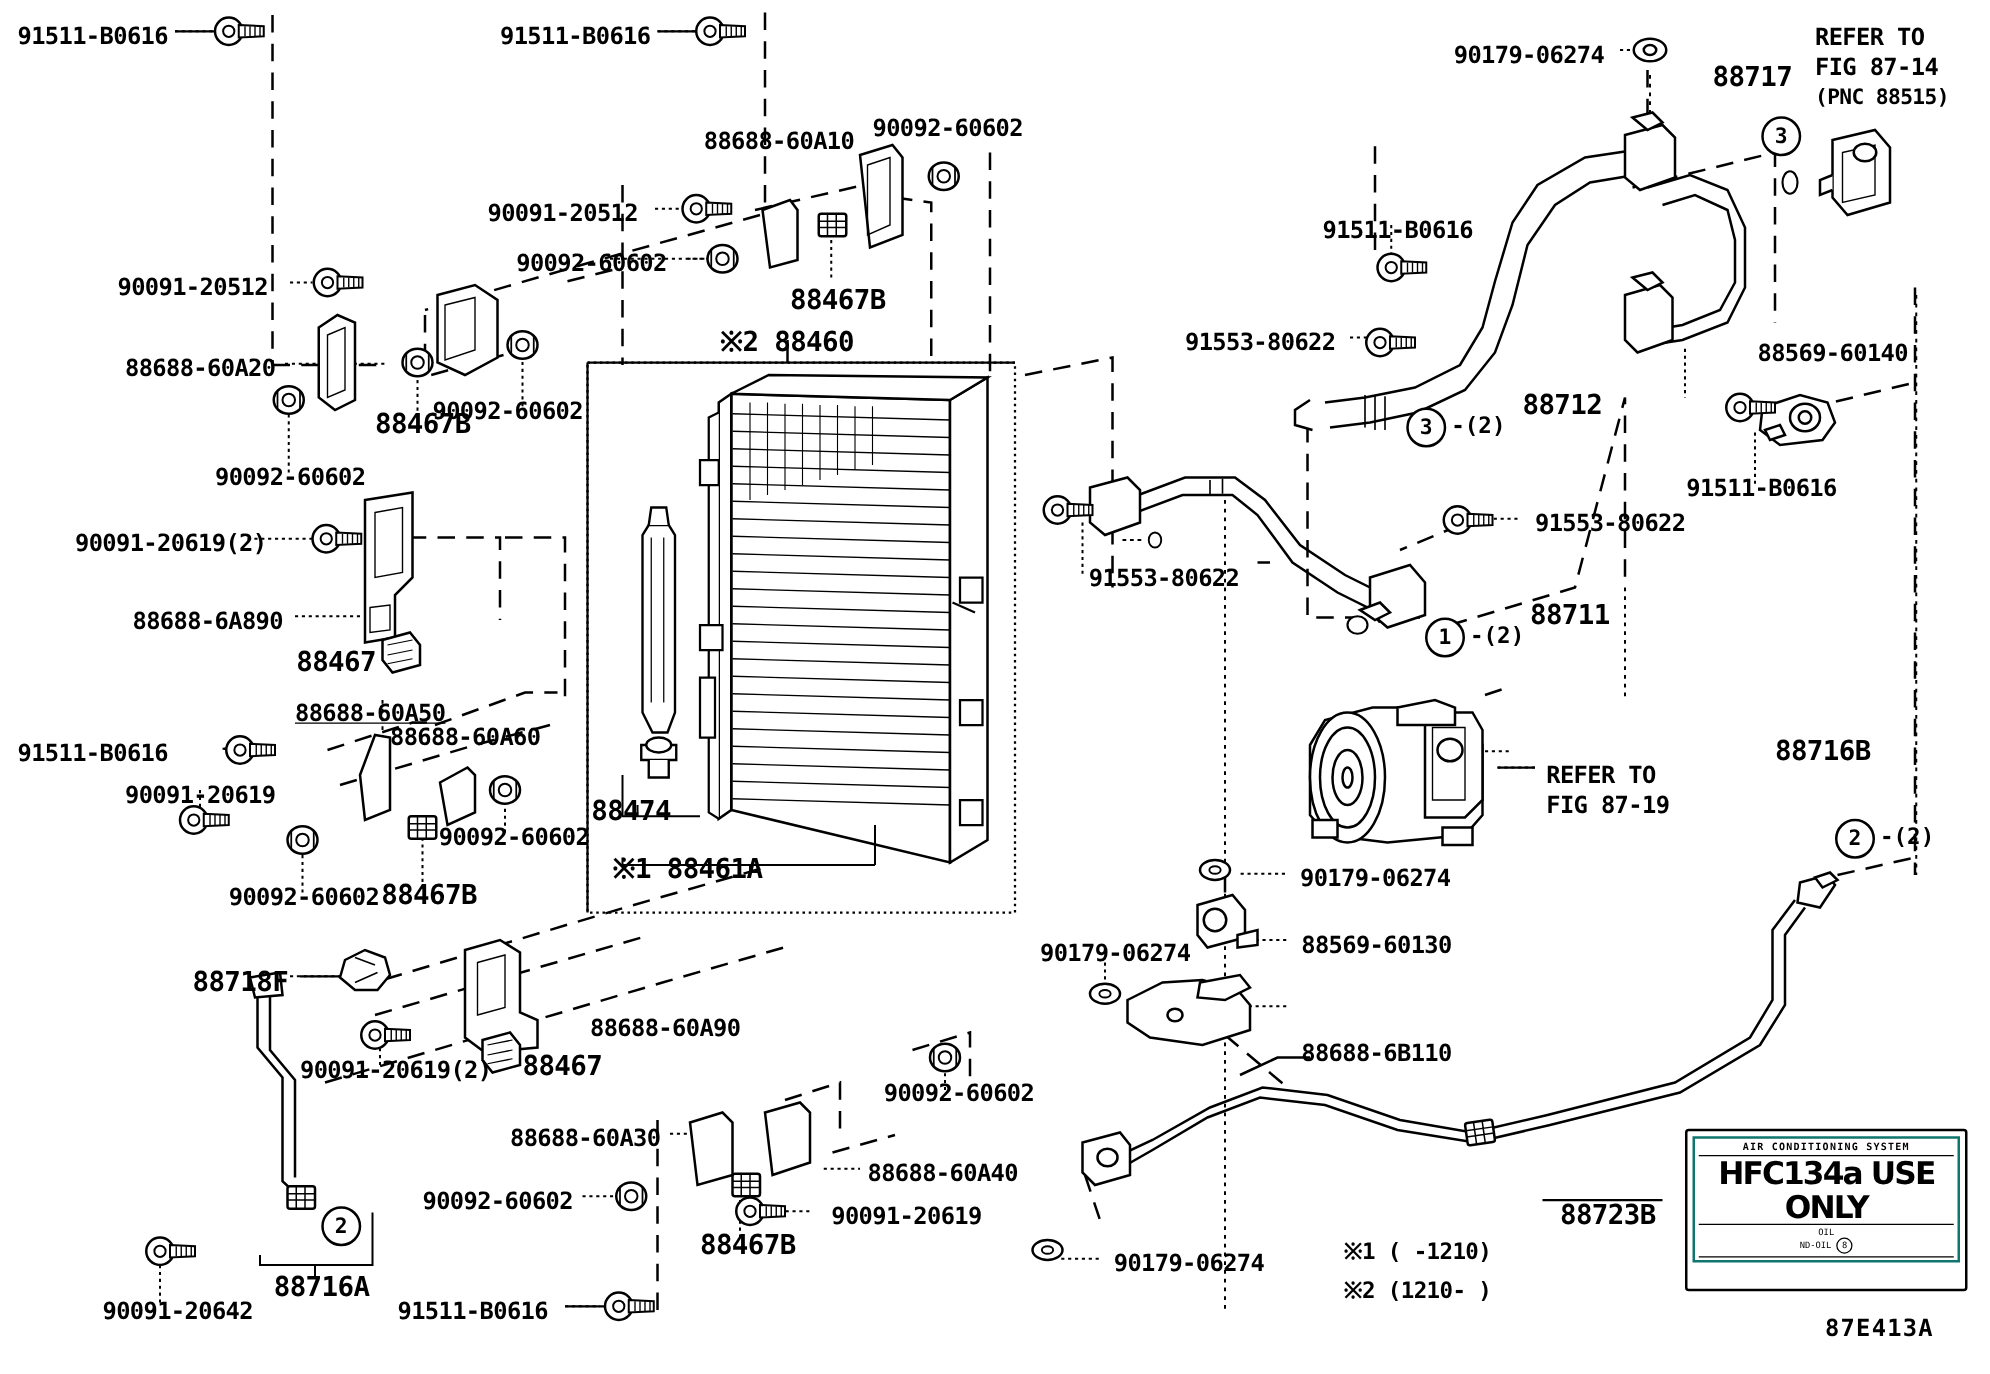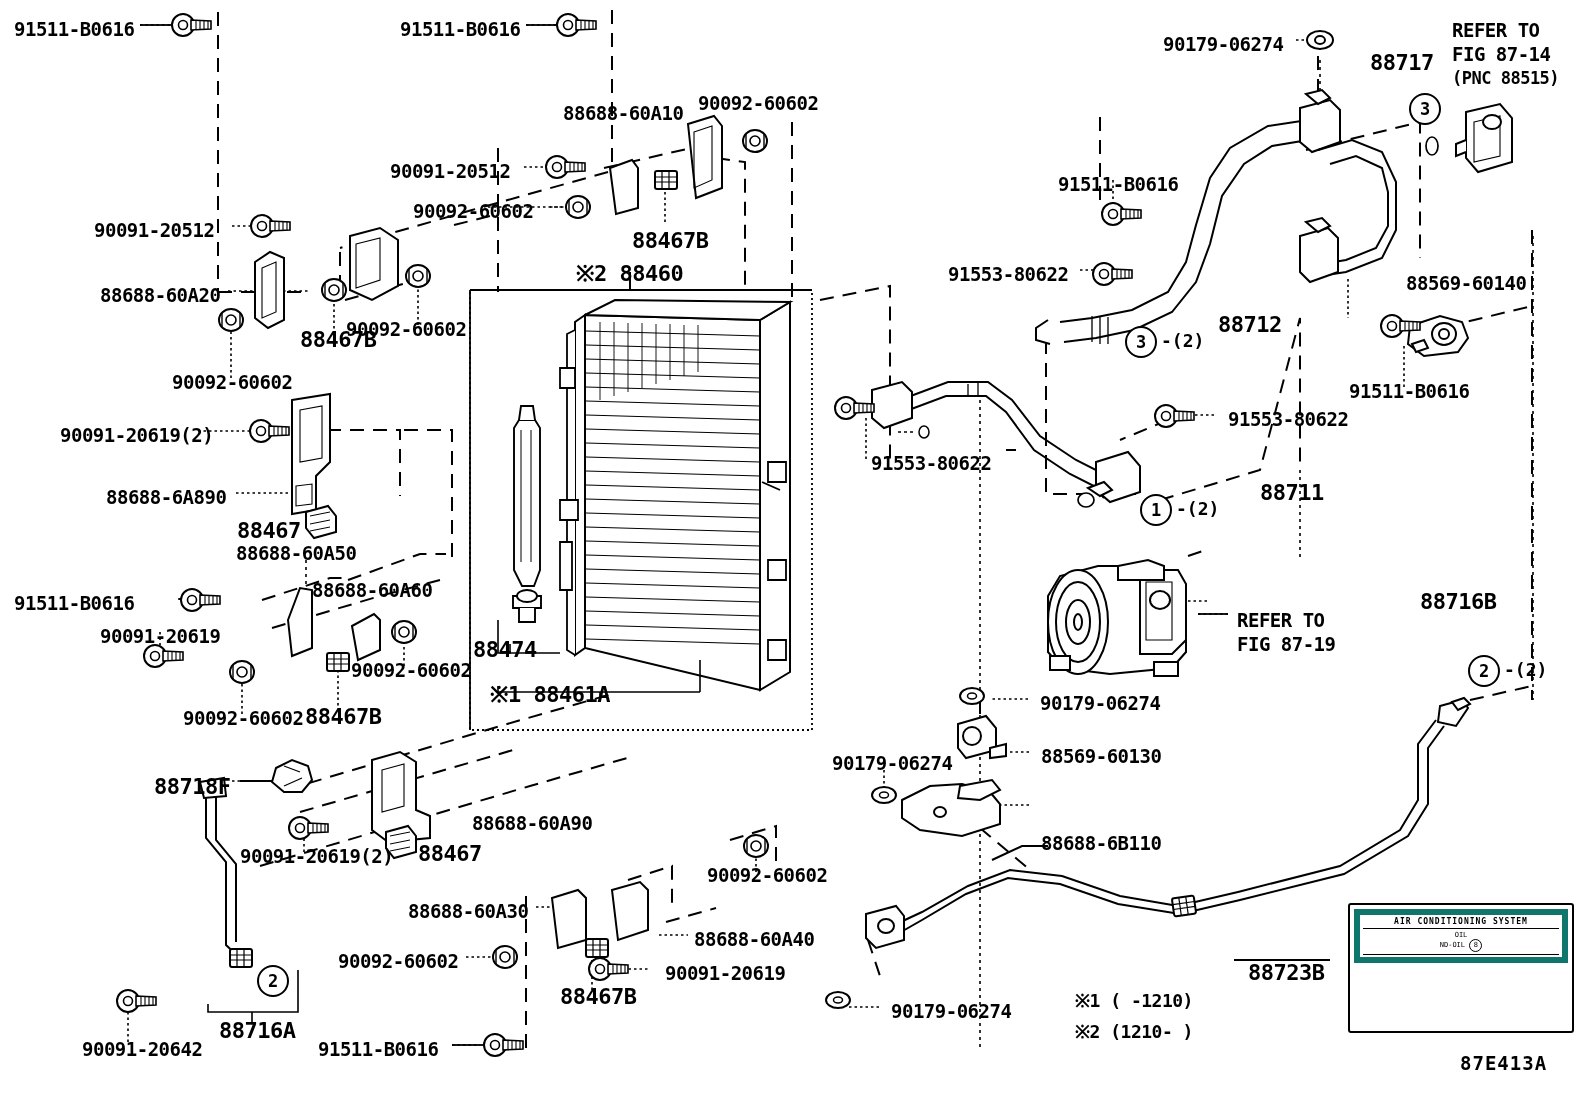--- a/index.html
+++ b/index.html
@@ -10,21 +10,21 @@
   .pn-big{font-size:22px;}
   .note{font-size:18px;}
   .refer{font-size:19px;line-height:24px;}
   .figid{font-size:19px;letter-spacing:1px;}
   svg.layer{position:absolute;top:0;left:0;width:1592px;height:1099px;pointer-events:none;}
   .circ{position:absolute;border:2px solid #000;border-radius:50%;width:28px;height:28px;
         display:flex;align-items:center;justify-content:center;font-size:17px;font-weight:bold;background:#fff;}
   .qty{position:absolute;font-size:18px;font-weight:bold;}
   
   #caution{position:absolute;border:2px solid #000;border-radius:3px;background:#fff;}
-  #caution .inner{border:6px solid #0f766e;margin:4px;padding:2px 3px;}
+  #caution .inner{border:2px solid #0f766e;margin:4px;padding:2px 3px;}
   #caution .t1{font-size:8px;text-align:center;letter-spacing:1px;border-bottom:1px solid #000;padding-bottom:2px;font-weight:bold;}
   #caution .t2{font-size:25px;text-align:center;font-weight:bold;letter-spacing:-1.5px;line-height:27px;border-bottom:1px solid #000;
                font-family:"DejaVu Sans","Liberation Sans",sans-serif;}
   #caution .t3{font-size:7px;text-align:center;border-bottom:1px solid #000;padding:2px 0;line-height:8px;}
   #caution .t4{font-size:7.5px;line-height:9.5px;padding-top:2px;}
   .oilmark{display:inline-block;border:1px solid #000;border-radius:50%;width:11px;height:11px;line-height:11px;text-align:center;font-size:7px;vertical-align:middle;}
 </style>
 </head>
 <body>
 
@@ -431,21 +431,21 @@
       <div class="lbl pn" style="left: 413px; top: 200px;">90092-60602</div>
       <div class="lbl pn-big" style="left: 632px; top: 228px;">88467B</div>
       <div class="lbl pn" style="left: 94px; top: 219px;">90091-20512</div>
       <div class="lbl pn" style="left: 100px; top: 284px;">88688-60A20</div>
       <div class="lbl pn" style="left: 346px; top: 318px;">90092-60602</div>
       <div class="lbl pn-big" style="left: 300px; top: 327px;">88467B</div>
       <div class="lbl pn" style="left: 172px; top: 371px;">90092-60602</div>
       <div class="lbl pn" style="left: 60px; top: 424px;">90091-20619(2)</div>
       <div class="lbl pn" style="left: 106px; top: 486px;">88688-6A890</div>
       <div class="lbl pn-big" style="left: 237px; top: 518px;">88467</div>
-      <div class="lbl pn" style="left: 236px; top: 542px;">88688-60A50</div>
+      <div class="lbl pn" style="left: 236px; top: 560px; text-decoration: underline;">88688-60A50</div>
       <div class="lbl pn" style="left: 312px; top: 579px;">88688-60A60</div>
       <div class="lbl pn" style="left: 14px; top: 592px;">91511-B0616</div>
       <div class="lbl pn" style="left: 100px; top: 625px;">90091-20619</div>
       <div class="lbl pn" style="left: 351px; top: 659px;">90092-60602</div>
       <div class="lbl pn-big" style="left: 305px; top: 704px;">88467B</div>
       <div class="lbl pn" style="left: 183px; top: 707px;">90092-60602</div>
       <div class="lbl pn-big" style="left: 154px; top: 774px;">88718F</div>
       <div class="lbl pn" style="left: 472px; top: 812px;">88688-60A90</div>
       <div class="lbl pn-big" style="left: 418px; top: 841px;">88467</div>
       <div class="lbl pn" style="left: 240px; top: 845px;">90091-20619(2)</div>
@@ -463,21 +463,21 @@
       <div class="lbl pn-big" style="left: 490px; top: 678px;">※1 88461A</div>
       <div class="lbl pn" style="left: 1163px; top: 33px;">90179-06274</div>
       <div class="lbl pn-big" style="left: 1370px; top: 50px;">88717</div>
       <div class="lbl pn" style="left: 1058px; top: 173px;">91511-B0616</div>
       <div class="lbl pn" style="left: 948px; top: 263px;">91553-80622</div>
       <div class="lbl pn-big" style="left: 1218px; top: 312px;">88712</div>
       <div class="lbl pn" style="left: 1406px; top: 272px;">88569-60140</div>
       <div class="lbl pn" style="left: 1349px; top: 380px;">91511-B0616</div>
       <div class="lbl pn" style="left: 1228px; top: 408px;">91553-80622</div>
       <div class="lbl pn" style="left: 871px; top: 452px;">91553-80622</div>
-      <div class="lbl pn-big" style="left: 1224px; top: 480px; margin-left: 36px;">88711</div>
+      <div class="lbl pn-big" style="left: 1224px; top: 480px;">88711</div>
       <div class="lbl pn-big" style="left: 1420px; top: 589px;">88716B</div>
       <div class="lbl pn" style="left: 1040px; top: 692px;">90179-06274</div>
       <div class="lbl pn" style="left: 1041px; top: 745px;">88569-60130</div>
       <div class="lbl pn" style="left: 832px; top: 752px;">90179-06274</div>
       <div class="lbl pn" style="left: 1041px; top: 798px; margin-top: 34px;">88688-6B110</div>
       <div class="lbl pn" style="left: 891px; top: 1000px;">90179-06274</div>
       <div class="lbl pn-big" style="left: 1248px; top: 960px;">88723B</div>
     </div>
 
   <div id="callouts">
@@ -509,20 +509,21 @@
   <div class="lbl note" style="left:1075px;top:1019px;">
     <span>※2</span>
     <span>(1210-    )</span>
   </div>
 
   <div class="lbl figid" style="left:1460px;top:1052px;">87E413A</div>
 
   <div id="caution" style="left:1348px;top:903px;width:222px;height:126px;">
     <div class="inner">
       <div class="t1">AIR CONDITIONING SYSTEM</div>
+      <div class="t2">HFC134a USE ONLY</div>
       <div class="t3">
         <span>OIL</span><br>
         <span>ND-OIL</span>
         <span class="oilmark">8</span>
       </div>
     </div>
   </div>
 
 </div>
 

